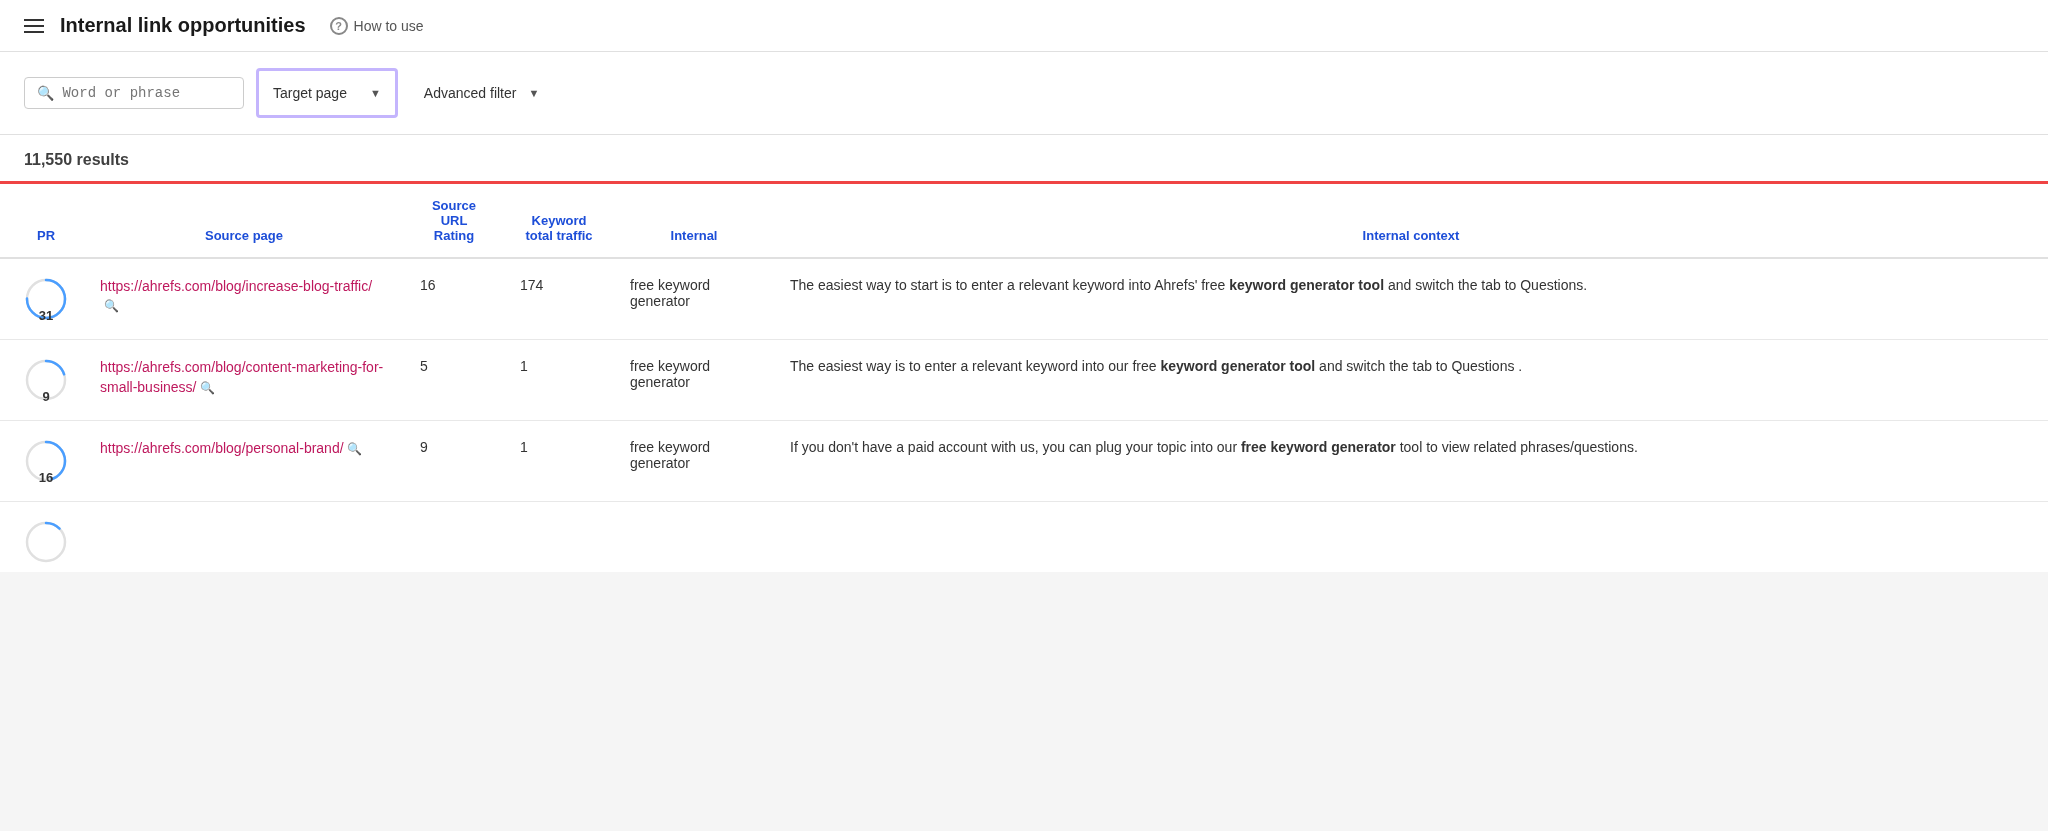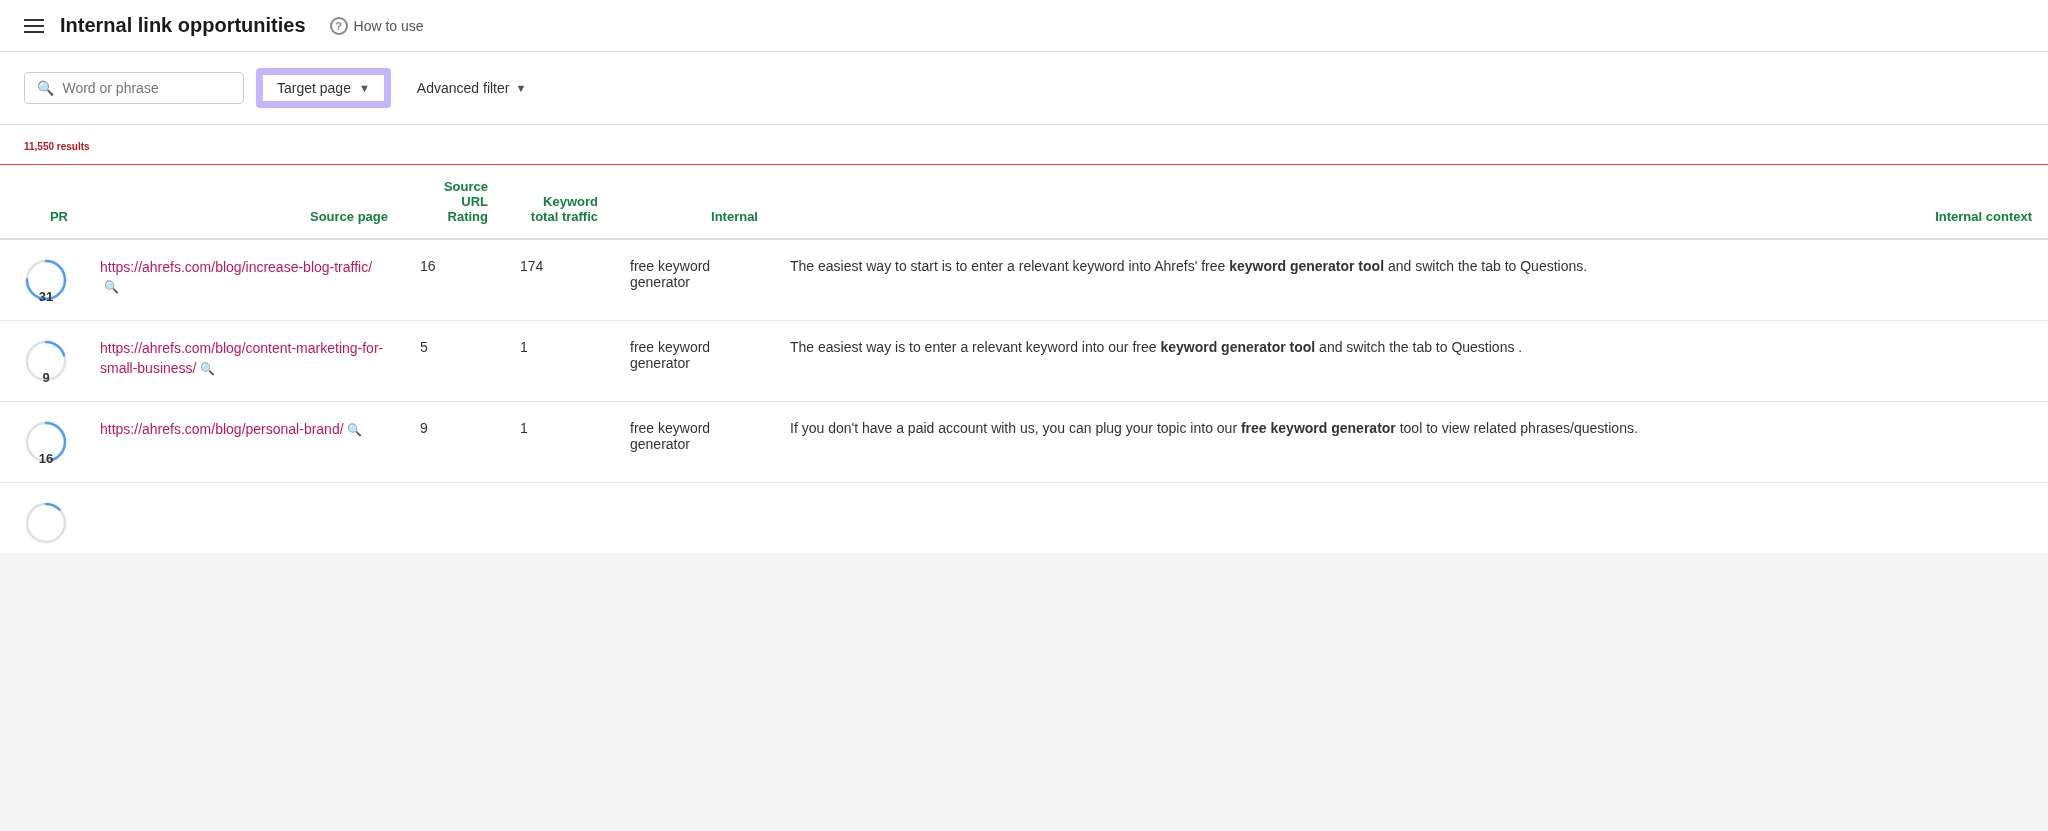--- a/index.html
+++ b/index.html
@@ -40,74 +40,75 @@
       width: 220px;
     }
     .search-icon { color: #888; font-size: 14px; }
     .search-input {
       border: none;
       outline: none;
       font-size: 14px;
       color: #b91c1c;
       width: 100%;
       background: transparent;
+      font-family: Liberation Mono, monospace;
     }
     .target-page-btn {
       display: flex;
       align-items: center;
-      gap: 8px;
-      padding: 5px 14px;
-      border: 7px solid #c4b5fd;
+      gap: 23px;
+      padding: 14px 14px;
+      border: 3px solid #c4b5fd;
       border-radius: 4px;
       background: #fff;
       cursor: pointer;
       font-size: 14px;
       color: #333;
     }
     .advanced-filter-btn {
       display: flex;
       align-items: center;
-      gap: 6px;
+      gap: 12px;
       padding: 7px 14px;
       background: transparent;
       border: none;
       cursor: pointer;
       font-size: 14px;
       color: #333;
     }
     .chevron { font-size: 11px; color: #555; }
 
     
     .results-section {
       background: #fff;
       margin: 0;
     }
     .results-count {
       padding: 16px 24px 12px;
-      font-size: 10px;
+      font-size: 16px;
       font-weight: 600;
-      color: #b91c1c;
-      border-bottom: 1px solid #ef4444;
+      color: #404040;
+      border-bottom: 3px solid #ef4444;
     }
 
     
     table {
       width: 100%;
       border-collapse: collapse;
       background: #fff;
     }
     thead tr {
       border-bottom: 2px solid #e0e0e0;
     }
     th {
       padding: 14px 16px;
-      text-align: right;
+      text-align: center;
       font-size: 13px;
       font-weight: 700;
-      color: #15803d;
+      color: #1d4ed8;
       vertical-align: bottom;
     }
     th:first-child { padding-left: 24px; width: 80px; }
     th.source-page { width: 320px; }
     th.source-url-rating { width: 100px; }
     th.source-total-traffic { width: 110px; }
     th.keyword { width: 160px; }
     th.keyword-context { }
 
     tbody tr {

